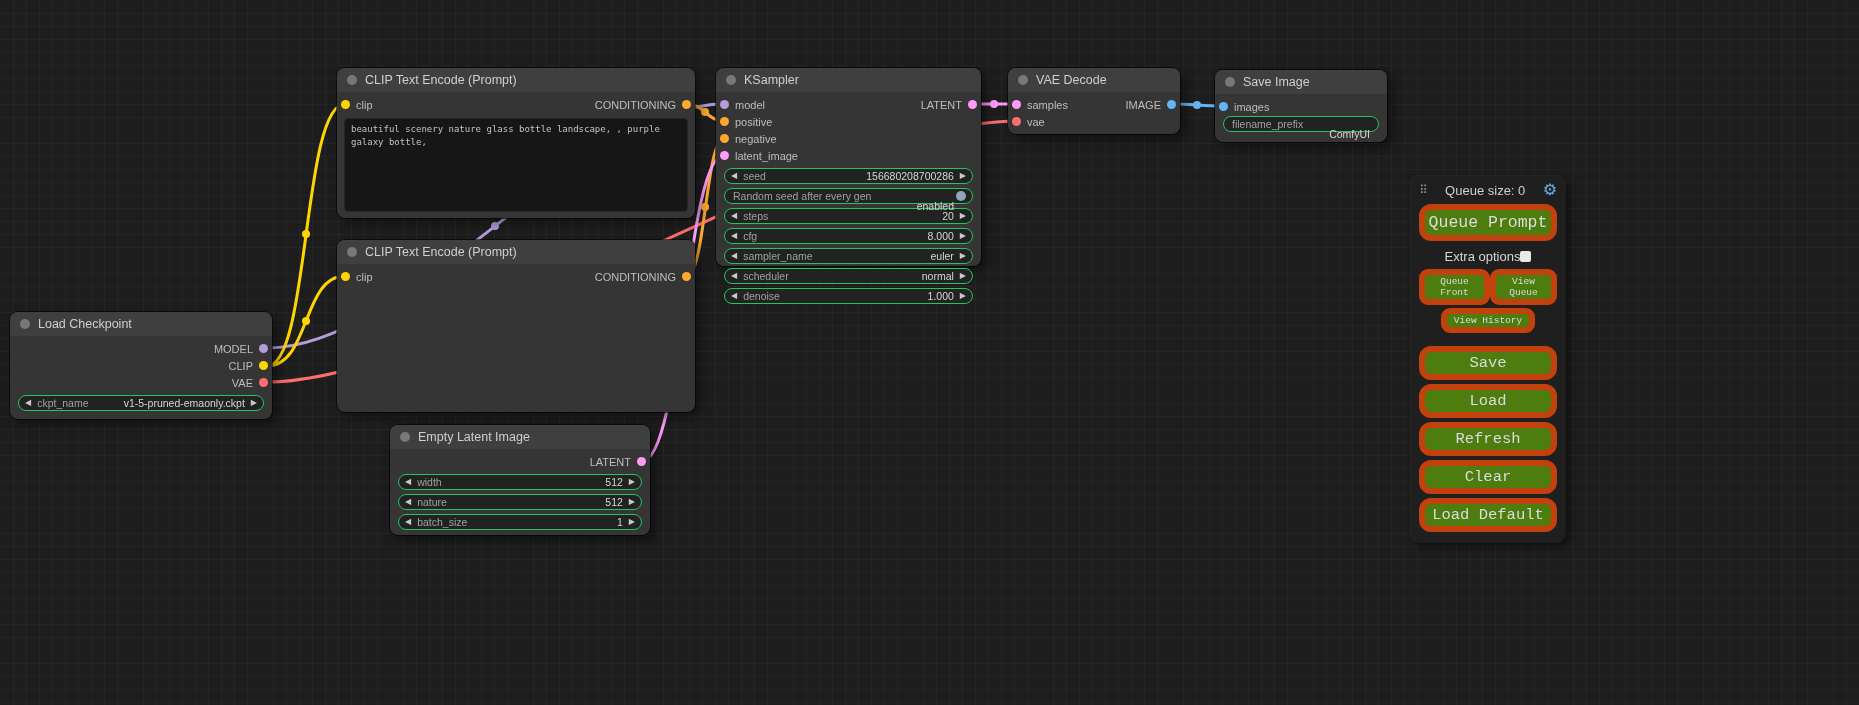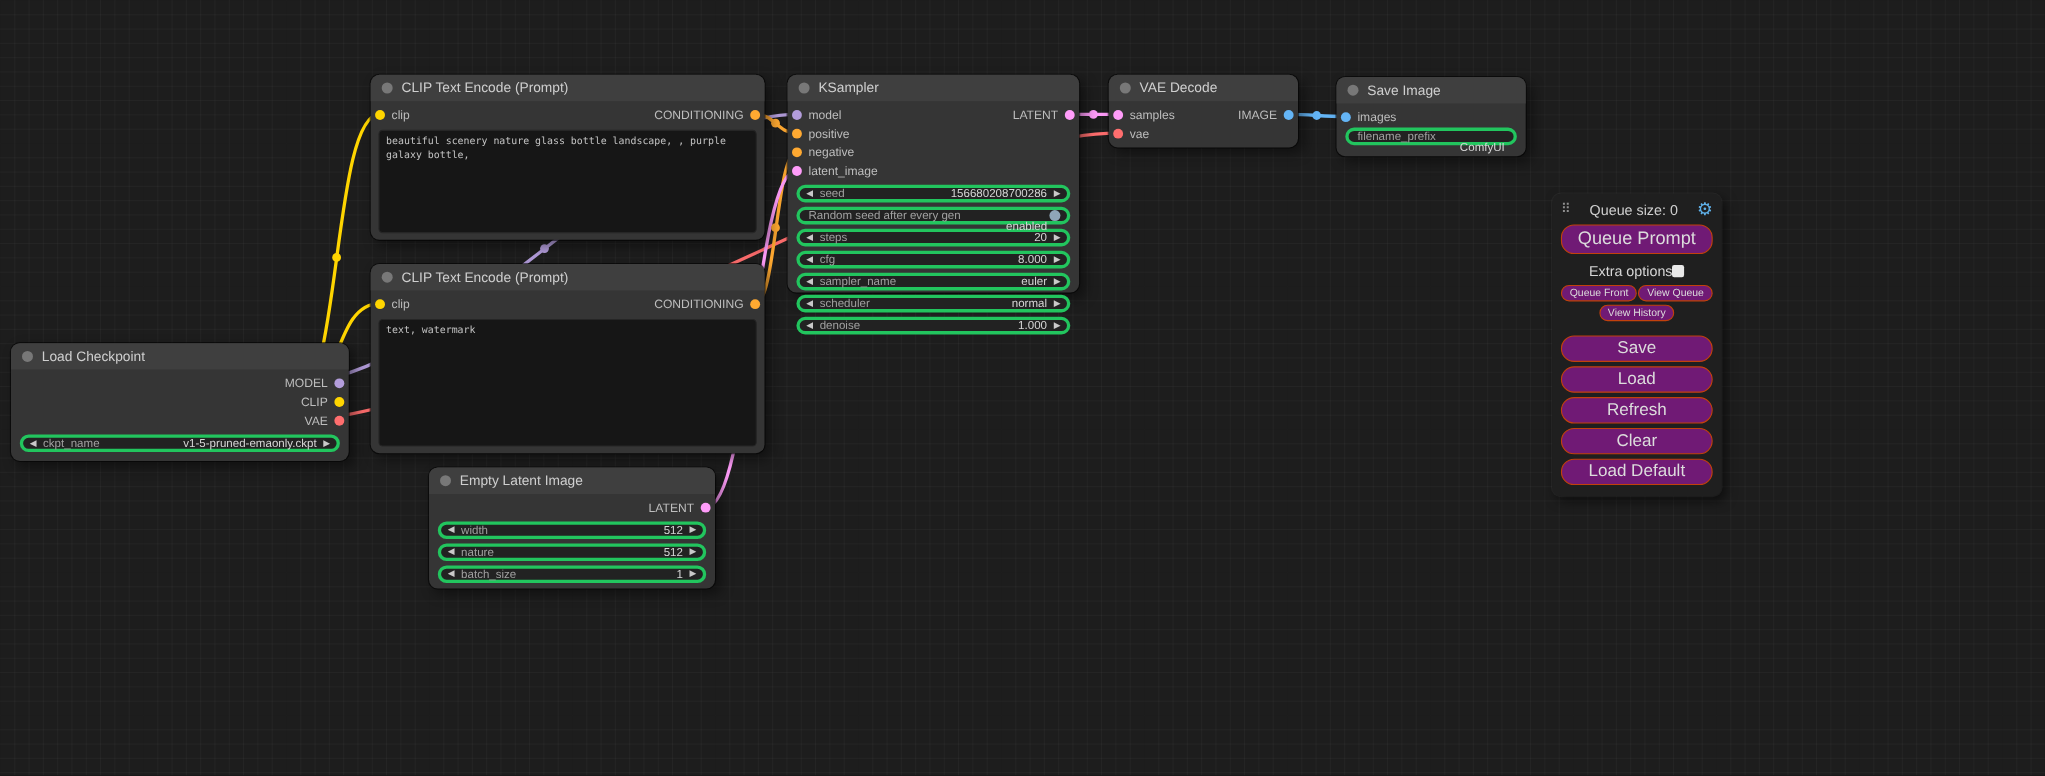--- a/index.html
+++ b/index.html
@@ -32,21 +32,21 @@
   .title-dot { width: 10px; height: 10px; border-radius: 50%; background: #787878; flex: 0 0 auto; }
 
   .slots { margin-top: 4px; }
   .slot-row { display: flex; align-items: center; height: 17px; padding: 0 4px; font-size: 11px; color: #bdbdbd; }
   .slot-dot { width: 9px; height: 9px; border-radius: 50%; flex: 0 0 auto; }
   .in-label { margin-left: 6px; white-space: nowrap; }
   .out-label { margin-left: auto; margin-right: 6px; white-space: nowrap; }
 
   .widget {
     display: flex; align-items: center; height: 16px; margin: 4px 8px 0;
-    background: #222; border: 3px solid #22c55e; border-radius: 9px; padding: 0 6px;
+    background: #222; border: 1px solid #22c55e; border-radius: 9px; padding: 0 6px;
     font-size: 10.5px; color: #a0a0a0; white-space: nowrap;
   }
   .widget .glyph { font-family: "DejaVu Sans", sans-serif; font-size: 8px; color: #c9c9c9; line-height: 1; }
   .widget .wname { margin-left: 6px; }
   .widget .wvalue { margin-left: auto; margin-right: 6px; color: #d6d6d6; }
   .widget.no-arrows .wvalue { margin-right: 2px; margin-top: 20px; }
   .toggle-knob { width: 10px; height: 10px; border-radius: 50%; flex: 0 0 auto; }
 
   textarea.prompt {
     display: block; width: 344px; margin: 5px 7px 0;
@@ -60,22 +60,22 @@
     position: absolute; left: 1411px; top: 176px; width: 154px;
     background: #1f1f1f; border-radius: 8px; padding: 6px 8px 10px;
     box-shadow: 0 0 0 1px rgba(255,255,255,0.05), 4px 4px 10px rgba(0,0,0,0.55);
     color: #d6d6d6;
   }
   .menu-header { display: flex; align-items: center; font-size: 13px; color: #cfcfcf; }
   .drag-dots { font-family: "DejaVu Sans", sans-serif; color: #8f8f8f; font-size: 12px; cursor: move; }
   .queue-size { flex: 1; text-align: center; }
   .gear { font-family: "DejaVu Sans", sans-serif; font-size: 16px; line-height: 1; cursor: pointer; }
   #menu button {
-    background: #701a75; border: 1px solid #c2410c; color: #dcdcdc;
-    font-family: Liberation Sans, sans-serif; cursor: pointer;
+    background: #4d7c0f; border: 6px solid #c2410c; color: #dcdcdc;
+    font-family: Liberation Mono, monospace; cursor: pointer;
   }
   .btn-queue { width: 100%; margin-top: 6px; font-size: 16.5px; padding: 3px 0; border-radius: 12px; }
   .extra-row { display: flex; align-items: center; justify-content: center; gap: 0; margin-top: 8px; font-size: 13px; }
   .checkbox { width: 11px; height: 11px; background: #e9e9e9; border-radius: 2px; cursor: pointer; }
   .pill-row { display: flex; justify-content: space-between; margin-top: 5px; }
   .pill-btn { font-size: 9.5px; padding: 1px 7px; border-radius: 9px; }
   .pill-center { display: flex; justify-content: center; margin-top: 3px; }
   .menu-btn { width: 100%; margin-top: 4px; font-size: 15.5px; padding: 2px 0; border-radius: 12px; }
   .btn-save { margin-top: 13px; }
 </style>
@@ -98,21 +98,21 @@
     <circle cx="306" cy="234" r="4" fill="#FFD500" style="background: rgb(255, 213, 0);"></circle>
     <circle cx="306" cy="321" r="4" fill="#FFD500" style="background: rgb(255, 213, 0);"></circle>
     <circle cx="640" cy="251" r="4" fill="#FF6E6E" style="background: rgb(255, 110, 110);"></circle>
     <circle cx="705" cy="112" r="4" fill="#FFA931" style="background: rgb(255, 169, 49);"></circle>
     <circle cx="705" cy="207" r="4" fill="#FFA931" style="background: rgb(255, 169, 49);"></circle>
     <circle cx="684" cy="308" r="4" fill="#FF9CF9" style="background: rgb(255, 156, 249);"></circle>
     <circle cx="994" cy="104" r="4" fill="#FF9CF9" style="background: rgb(255, 156, 249);"></circle>
     <circle cx="1197" cy="105" r="4" fill="#64B5F6" style="background: rgb(100, 181, 246);"></circle>
   </svg>
 
-  <div class="node" style="left:10px; top:312px; width:307px; height:107px;">
+  <div class="node" style="left:10px; top:312px; width:262px; height:107px;">
     <div class="node-title">
       <span class="title-dot"></span>
       <span>Load Checkpoint</span>
     </div>
     <div class="slots">
       <div class="slot-row">
         <span class="out-label">MODEL</span>
         <span class="slot-dot" fill="#B39DDB" style="background: rgb(179, 157, 219);"></span>
       </div>
       <div class="slot-row">
@@ -154,21 +154,20 @@
       <span>CLIP Text Encode (Prompt)</span>
     </div>
     <div class="slots">
       <div class="slot-row">
         <span class="slot-dot" fill="#FFD500" style="background: rgb(255, 213, 0);"></span>
         <span class="in-label">clip</span>
         <span class="out-label">CONDITIONING</span>
         <span class="slot-dot" fill="#FFA931" style="background: rgb(255, 169, 49);"></span>
       </div>
     </div>
-    <textarea class="prompt" style="height: 116px;" spellcheck="false">text, watermark</textarea>
   </div>
 
   <div class="node" style="left:390px; top:425px; width:260px; height:110px;">
     <div class="node-title">
       <span class="title-dot"></span>
       <span>Empty Latent Image</span>
     </div>
     <div class="slots">
       <div class="slot-row">
         <span class="out-label">LATENT</span>

